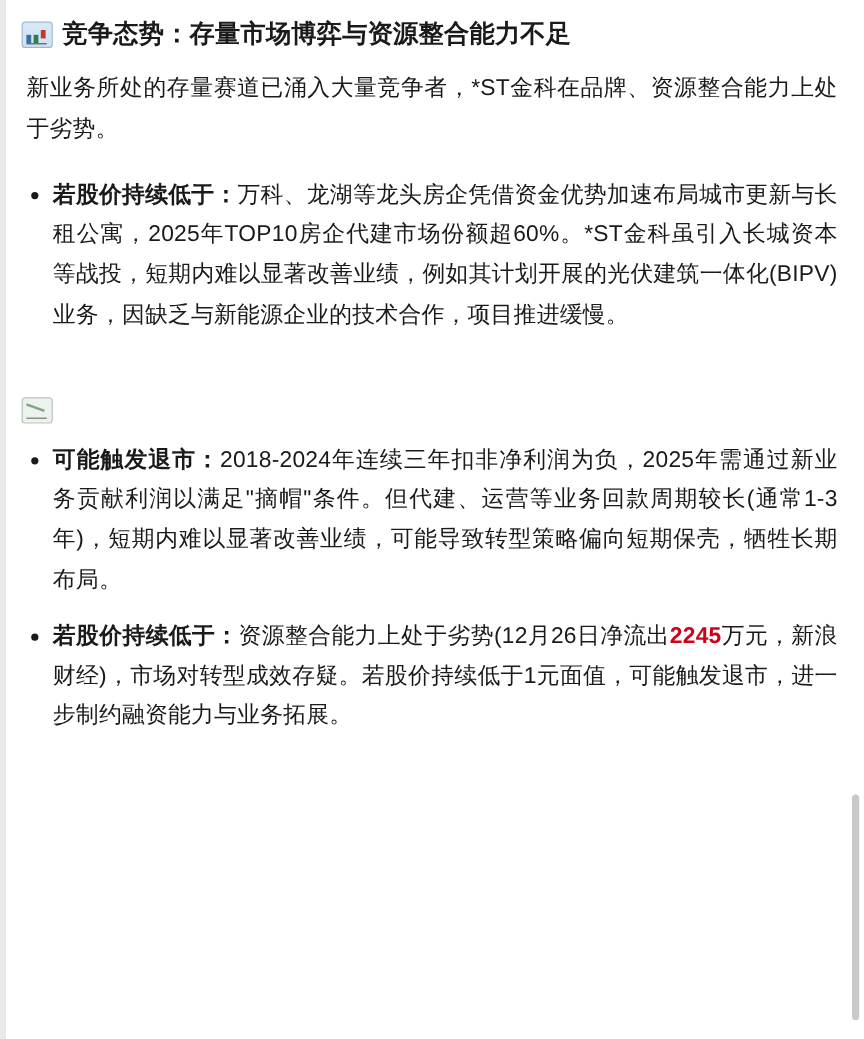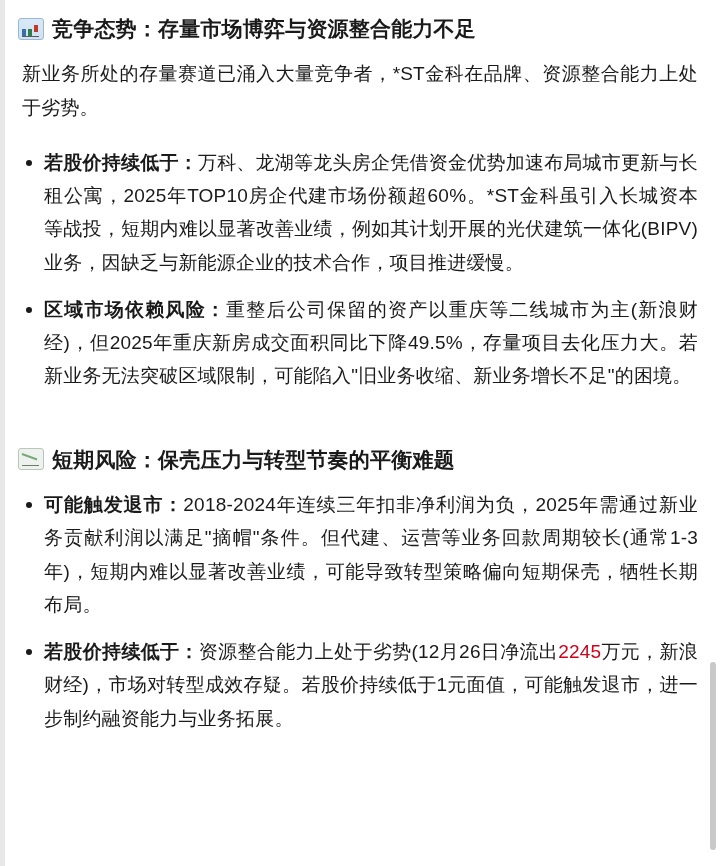--- a/index.html
+++ b/index.html
@@ -148,21 +148,21 @@
     width: 6px;
     height: 6px;
     background: #1a1a1a;
     border-radius: 50%;
   }
   .b-term {
     font-weight: bold;
   }
   .hl-red {
     color: #d0021b;
-    font-weight: normal;
+    font-weight: bold;
     margin-top: 33px;
   }
   .spacer-lg { height: 18px; }
 </style>
 </head>
 <body>
 
 <div class="page">
 
   <div class="left-rail"></div>
@@ -171,30 +171,26 @@
     <span class="emoji chart-emoji"></span>
     <span>竞争态势：存量市场博弈与资源整合能力不足</span>
   </h2>
 
   <p class="para">新业务所处的存量赛道已涌入大量竞争者，*ST金科在品牌、资源整合能力上处于劣势。</p>
 
   <ul class="bullets">
     <li>
       <span class="b-term">若股价持续低于：</span><span>万科、龙湖等龙头房企凭借资金优势加速布局城市更新与长租公寓，2025年TOP10房企代建市场份额超60%。*ST金科虽引入长城资本等战投，短期内难以显著改善业绩，例如其计划开展的光伏建筑一体化(BIPV)业务，因缺乏与新能源企业的技术合作，项目推进缓慢。</span>
     </li>
-    <li>
-      <span class="b-term">区域市场依赖风险：</span><span>重整后公司保留的资产以重庆等二线城市为主(新浪财经)，但2025年重庆新房成交面积同比下降49.5%，存量项目去化压力大。若新业务无法突破区域限制，可能陷入"旧业务收缩、新业务增长不足"的困境。</span>
-    </li>
   </ul>
 
   <div class="spacer-lg"></div>
 
   <h2 class="section-heading">
     <span class="emoji risk-emoji"></span>
-    <span>短期风险：保壳压力与转型节奏的平衡难题</span>
   </h2>
 
 
   <ul class="bullets">
     <li>
       <span class="b-term">可能触发退市：</span><span>2018-2024年连续三年扣非净利润为负，2025年需通过新业务贡献利润以满足"摘帽"条件。但代建、运营等业务回款周期较长(通常1-3年)，短期内难以显著改善业绩，可能导致转型策略偏向短期保壳，牺牲长期布局。</span>
     </li>
     <li>
       <span class="b-term">若股价持续低于：</span><span>资源整合能力上处于劣势(12月26日净流出</span><span class="hl-red">2245</span><span>万元，新浪财经)，市场对转型成效存疑。若股价持续低于1元面值，可能触发退市，进一步制约融资能力与业务拓展。</span>
     </li>

